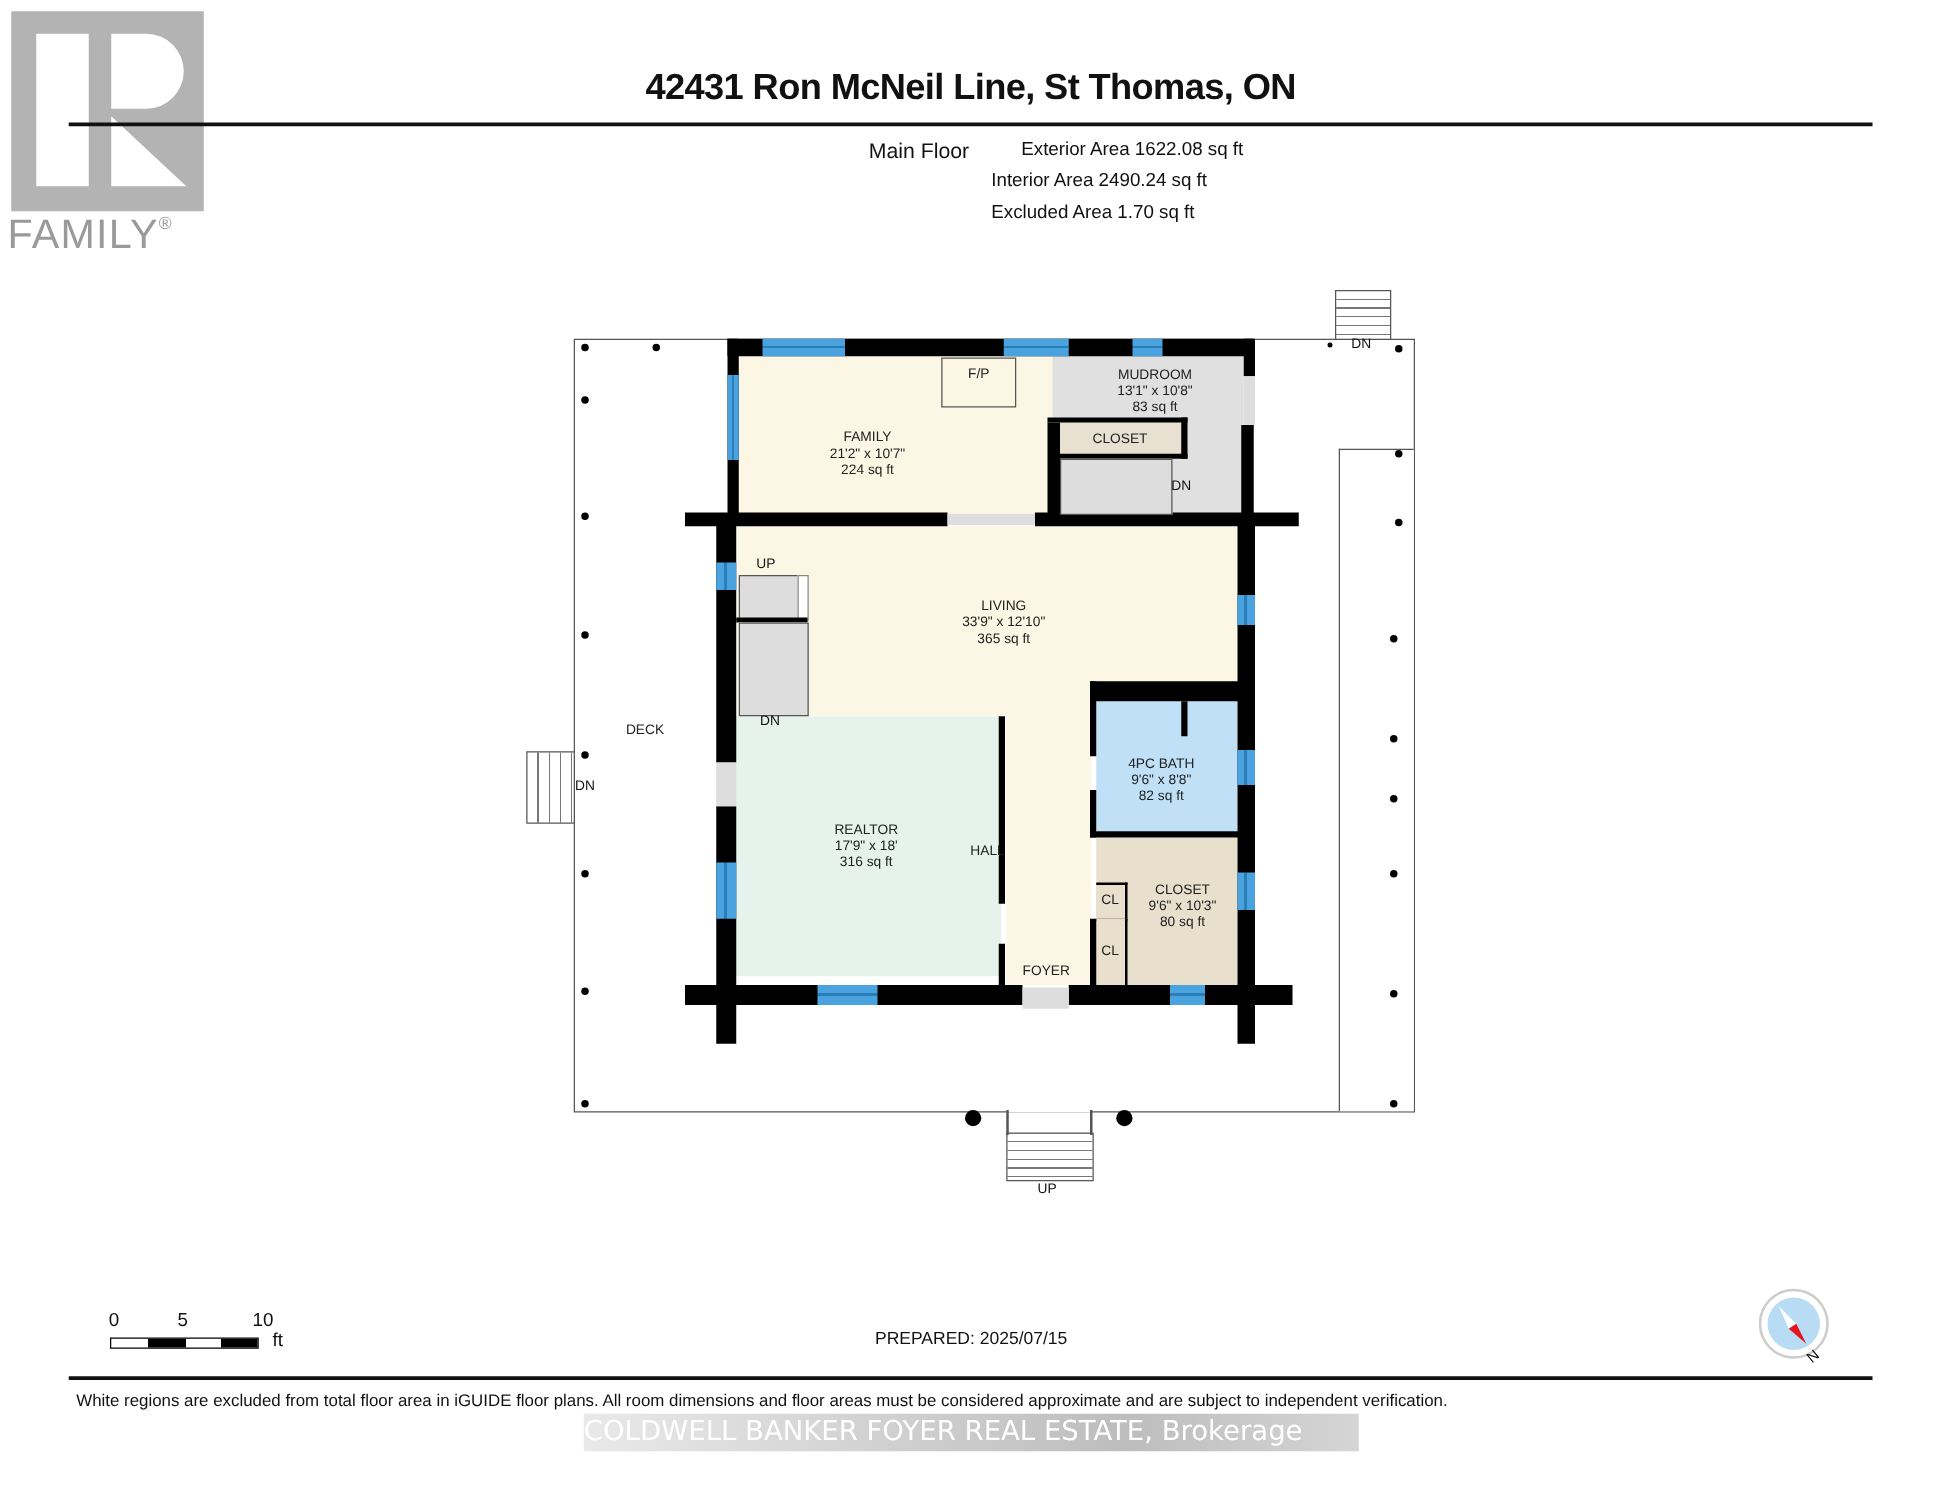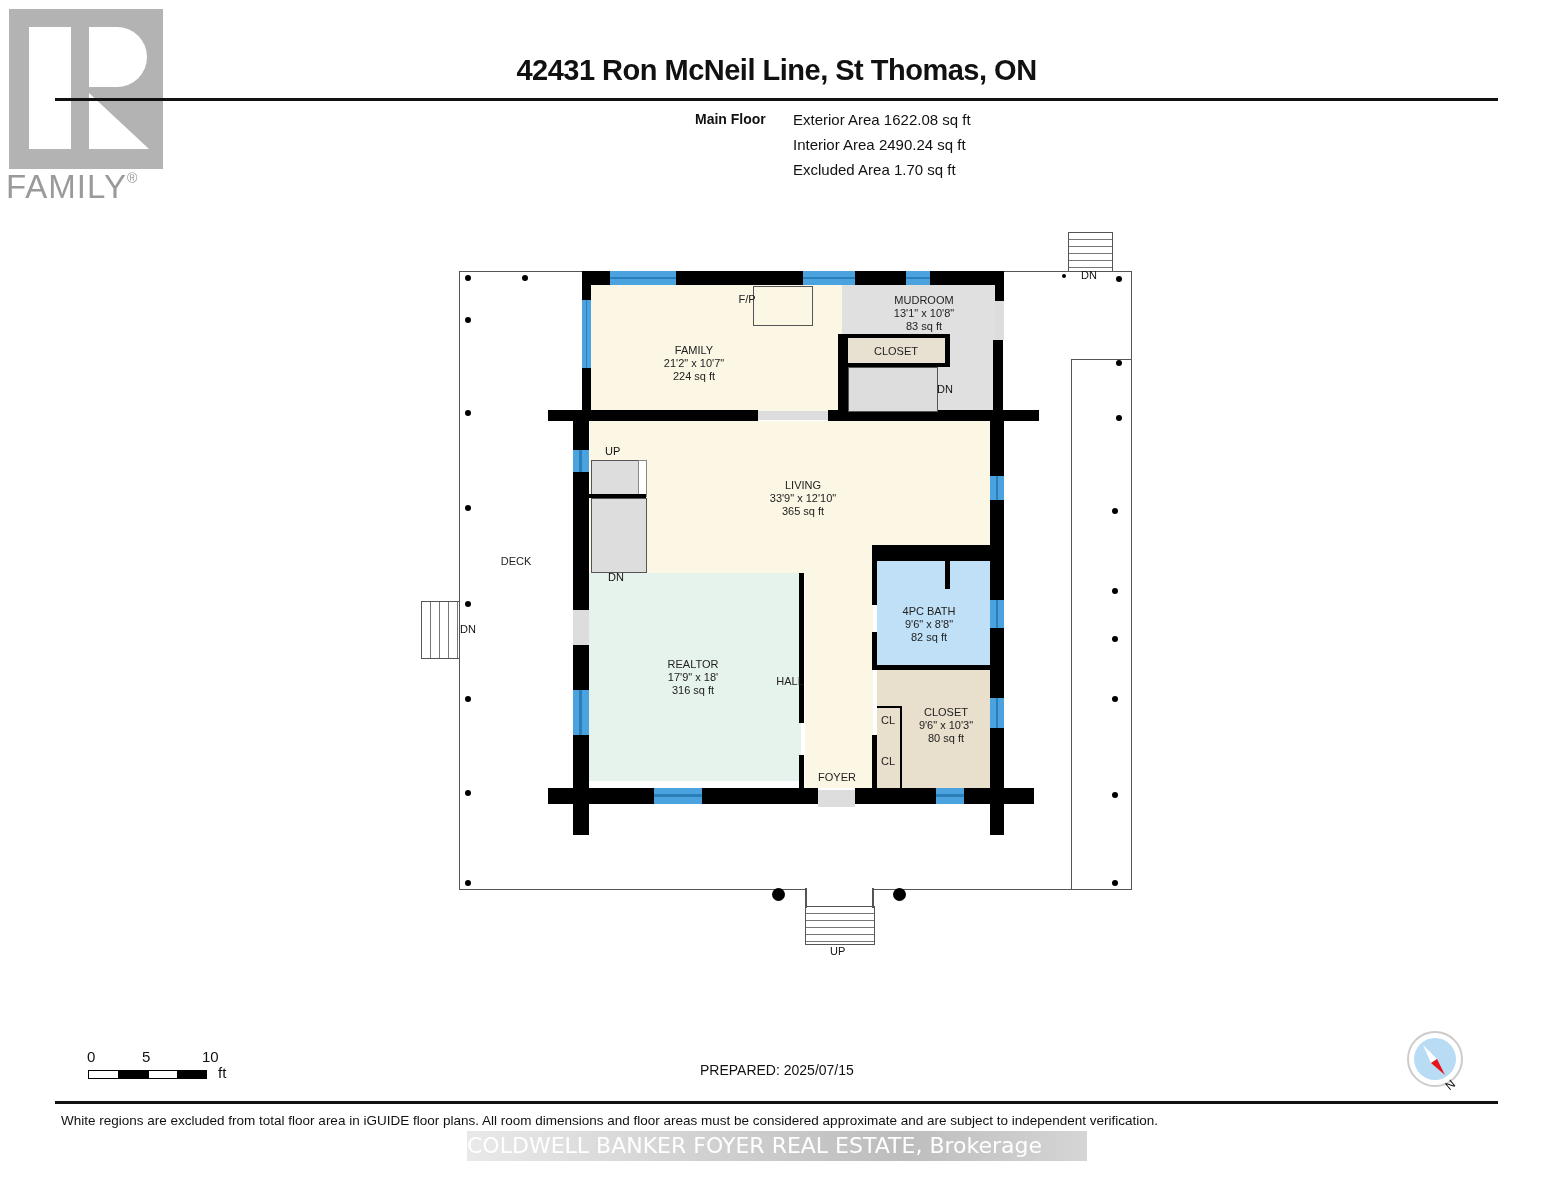--- a/index.html
+++ b/index.html
@@ -5,21 +5,21 @@
   html,body{margin:0;padding:0;background:#fff;}
   body{width:1553px;height:1200px;position:relative;overflow:hidden;font-family:"Liberation Sans",sans-serif;color:#111;}
   .abs{position:absolute;}
   
   .logo-box{left:9px;top:9px;width:154px;height:160px;background:#b3b3b3;}
   .logo-R{left:0;top:0;width:154px;height:160px;}
   .logo-text{left:6px;top:168px;font-size:33px;color:#9a9a9a;letter-spacing:1px;}
   .logo-reg{font-size:14px;vertical-align:top;position:relative;top:2px;}
   .title{left:0;width:1553px;top:54px;text-align:center;font-weight:bold;font-size:29px;letter-spacing:-0.5px;padding-left:0;}
   .rule{height:3px;background:#111;}
-  .summary-label{left:695px;top:111px;font-weight:bold;font-size:14px;}
+  .summary-label{left:695px;top:111px;font-weight:normal;font-size:17px;}
   .summary-line{left:793px;font-size:15px;}
   
   .deck{border:1.5px solid #555;background:#fff;}
   .room{position:absolute;}
   .wall{position:absolute;background:#000;}
   .win{position:absolute;background:#4aa3df;}
   .win.h{background:linear-gradient(#4aa3df 0 40%,#2a7fb8 40% 55%,#4aa3df 55% 100%);}
   .win.v{background:linear-gradient(90deg,#4aa3df 0 40%,#2a7fb8 40% 55%,#4aa3df 55% 100%);}
   .lbl{position:absolute;text-align:center;font-size:11px;line-height:13px;color:#222;transform:translateX(-50%);white-space:nowrap;}
   .post{position:absolute;width:6px;height:6px;border-radius:50%;background:#000;}
@@ -46,21 +46,21 @@
     <path d="M80 18 H108 A30 30 0 0 1 108 78 H80 Z" fill="#fff"></path>
     <polygon points="80,84 80,140 140,140" fill="#fff"></polygon>
   </svg>
 </div>
 <div class="abs logo-text"><span>FAMILY</span><span class="logo-reg">®</span></div>
 
 <div class="abs title">42431 Ron McNeil Line, St Thomas, ON</div>
 <div class="abs rule" style="left:55px;top:98px;width:1443px;"></div>
 
 <div class="abs summary-label">Main Floor</div>
-<div class="abs summary-line" style="top:111px;">Exterior Area 1622.08 sq ft</div>
+<div class="abs summary-line" style="top:111px;margin-left:24px;">Exterior Area 1622.08 sq ft</div>
 <div class="abs summary-line" style="top:136px;">Interior Area 2490.24 sq ft</div>
 <div class="abs summary-line" style="top:161px;text-align:right;">Excluded Area 1.70 sq ft</div>
 
 <div class="abs" style="left:0;top:0;width:1553px;height:1000px;">
 
   <div class="abs deck" style="left:459px;top:271px;width:671px;height:617px;"></div>
   <div class="abs" style="left:1071px;top:359px;width:59px;height:529px;border-left:1.5px solid #555;border-top:1.5px solid #555;background:#fff;"></div>
   <div class="abs" style="left:805px;top:886px;width:68px;height:4px;background:#fff;"></div>
 
   <div class="room" style="left:590px;top:285px;width:252px;height:126px;background:#fbf7e4;"></div>
@@ -149,21 +149,21 @@
   <div class="post" style="left:1112px;top:792px;"></div>
   <div class="post" style="left:1112px;top:880px;"></div>
   <div class="post big" style="left:772px;top:888px;"></div>
   <div class="post big" style="left:893px;top:888px;"></div>
 
   <div class="lbl" style="left:694px;top:344px;">
     <div>FAMILY</div>
       <div>21'2" x 10'7"</div>
       <div>224 sq ft</div>
   </div>
-  <div class="lbl" style="left:747px;top:293px;">F/P</div>
+  <div class="lbl" style="left:783px;top:293px;">F/P</div>
   <div class="lbl" style="left:924px;top:294px;">
     <div>MUDROOM</div>
       <div>13'1" x 10'8"</div>
       <div>83 sq ft</div>
   </div>
   <div class="lbl" style="left:896px;top:345px;">CLOSET</div>
   <div class="lbl" style="left:803px;top:479px;">
     <div>LIVING</div>
       <div>33'9" x 12'10"</div>
       <div>365 sq ft</div>
@@ -180,21 +180,21 @@
       <div>9'6" x 8'8"</div>
       <div>82 sq ft</div>
   </div>
   <div class="lbl" style="left:946px;top:706px;">
     <div>CLOSET</div>
       <div>9'6" x 10'3"</div>
       <div>80 sq ft</div>
   </div>
   <div class="lbl" style="left:888px;top:714px;">CL</div>
   <div class="lbl" style="left:888px;top:755px;">CL</div>
-  <div class="lbl" style="left:516px;top:555px;">DECK</div>
+  <div class="lbl" style="left:516px;top:578px;">DECK</div>
 
   <div class="tiny" style="left:605px;top:445px;">UP</div>
   <div class="tiny" style="left:608px;top:571px;">DN</div>
   <div class="tiny" style="left:937px;top:383px;">DN</div>
   <div class="tiny" style="left:1081px;top:269px;">DN</div>
   <div class="tiny" style="left:460px;top:623px;">DN</div>
   <div class="tiny" style="left:830px;top:945px;">UP</div>
 </div>
 
 <div class="abs scale-nums">

